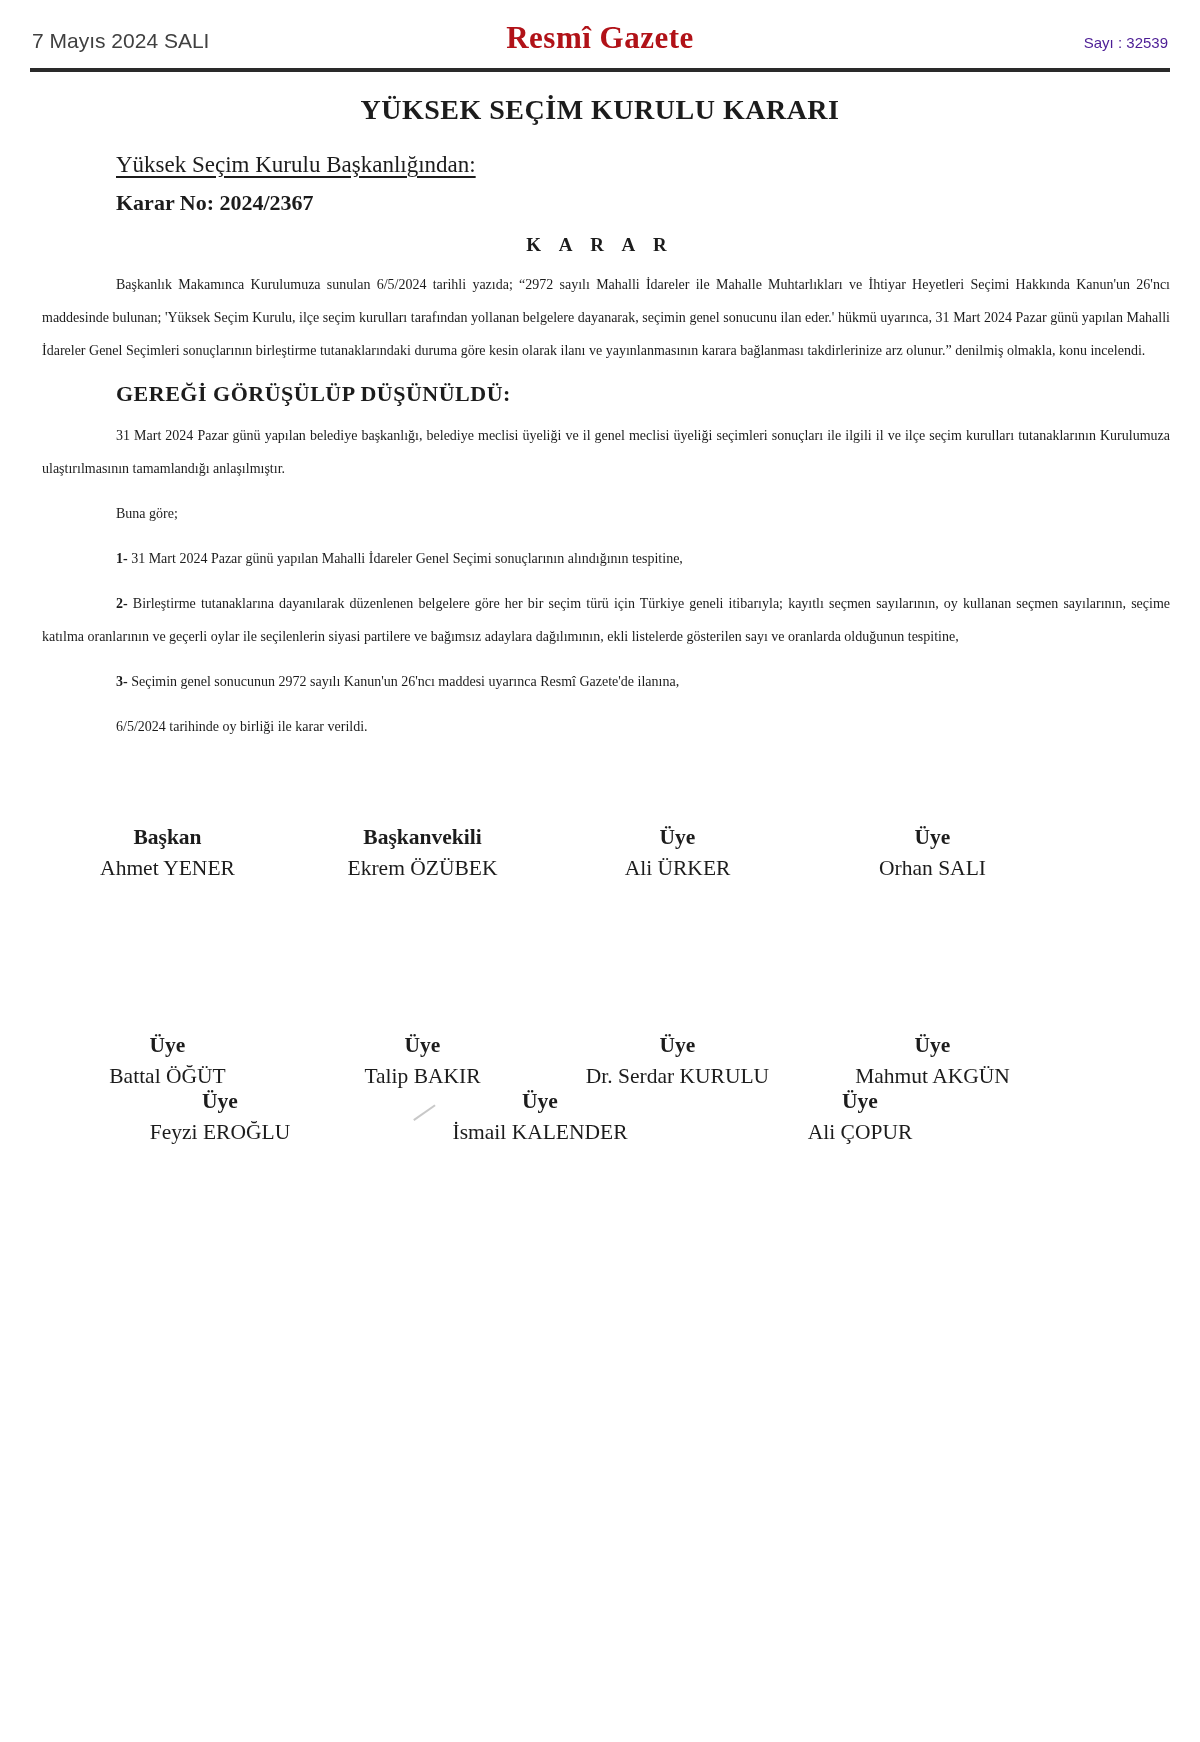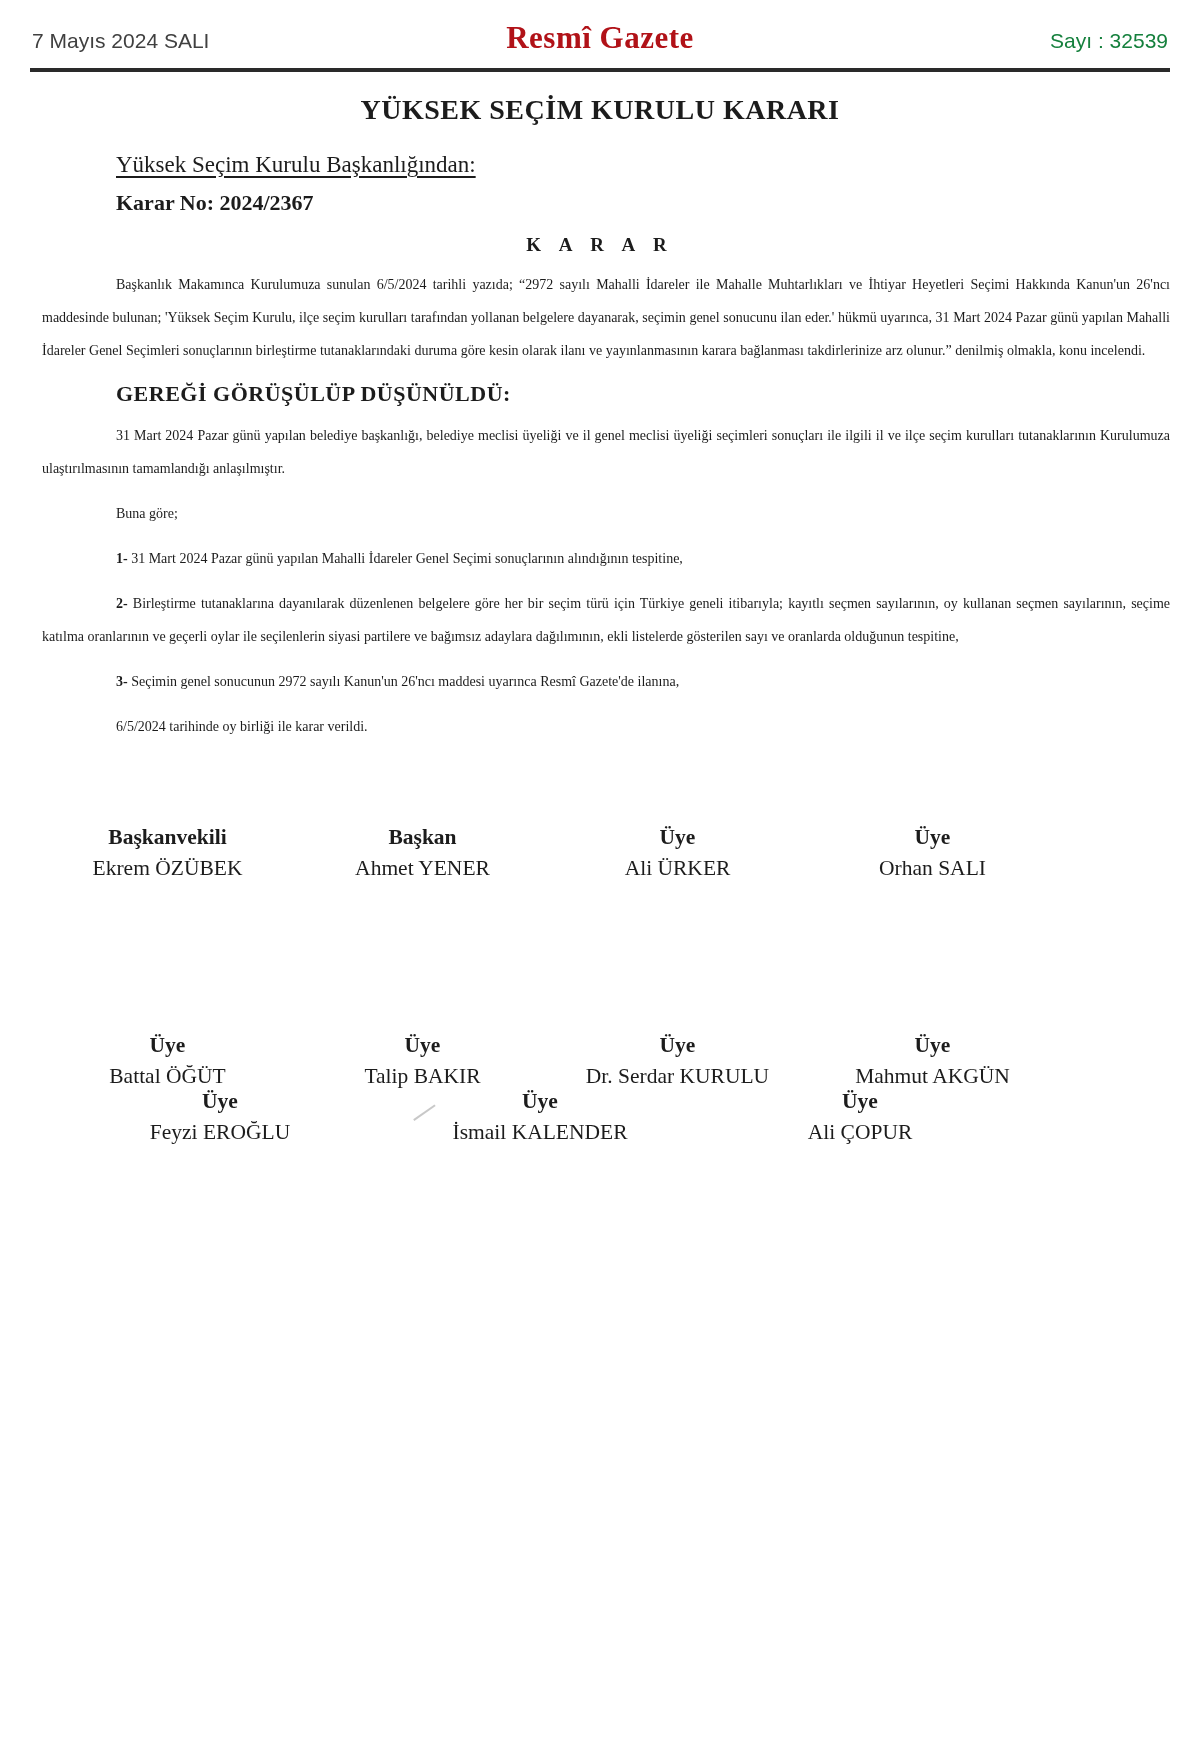--- a/index.html
+++ b/index.html
@@ -28,22 +28,22 @@
   }
   .masthead {
     font-size: 31px;
     font-weight: bold;
     color: #b11218;
     justify-self: center;
     letter-spacing: 0.5px;
   }
   .header-issue {
     font-family: "Liberation Sans", sans-serif;
-    font-size: 21px;
-    color: #15803d;
+    font-size: 15px;
+    color: #4c1d95;
     justify-self: end;
   }
   .header-rule {
     border: none;
     border-top: 4px solid #2a2a2a;
     margin: 12px 30px 0 30px;
   }
   
   .doc-title {
     margin-top: 22px;
@@ -149,28 +149,28 @@
   <p class="body-text"><span class="item-num">1-</span> <span>31 Mart 2024 Pazar günü yapılan Mahalli İdareler Genel Seçimi sonuçlarının alındığının tespitine,</span></p>
 
   <p class="body-text"><span class="item-num">2-</span> <span>Birleştirme tutanaklarına dayanılarak düzenlenen belgelere göre her bir seçim türü için Türkiye geneli itibarıyla; kayıtlı seçmen sayılarının, oy kullanan seçmen sayılarının, seçime katılma oranlarının ve geçerli oylar ile seçilenlerin siyasi partilere ve bağımsız adaylara dağılımının, ekli listelerde gösterilen sayı ve oranlarda olduğunun tespitine,</span></p>
 
   <p class="body-text"><span class="item-num">3-</span> <span>Seçimin genel sonucunun 2972 sayılı Kanun'un 26'ncı maddesi uyarınca Resmî Gazete'de ilanına,</span></p>
 
   <p class="body-text">6/5/2024 tarihinde oy birliği ile karar verildi.</p>
 
   <div class="sig-row sig-row-1">
     <div class="sig-cell">
+      <div class="sig-title">Başkan</div>
+      <div class="sig-name">Ahmet YENER</div>
+    </div>
+    <div class="sig-cell">
       <div class="sig-title">Başkanvekili</div>
       <div class="sig-name">Ekrem ÖZÜBEK</div>
     </div>
     <div class="sig-cell">
-      <div class="sig-title">Başkan</div>
-      <div class="sig-name">Ahmet YENER</div>
-    </div>
-    <div class="sig-cell">
       <div class="sig-title">Üye</div>
       <div class="sig-name">Ali ÜRKER</div>
     </div>
     <div class="sig-cell">
       <div class="sig-title">Üye</div>
       <div class="sig-name">Orhan SALI</div>
     </div>
   </div>
 
   <div class="sig-row sig-row-2">

